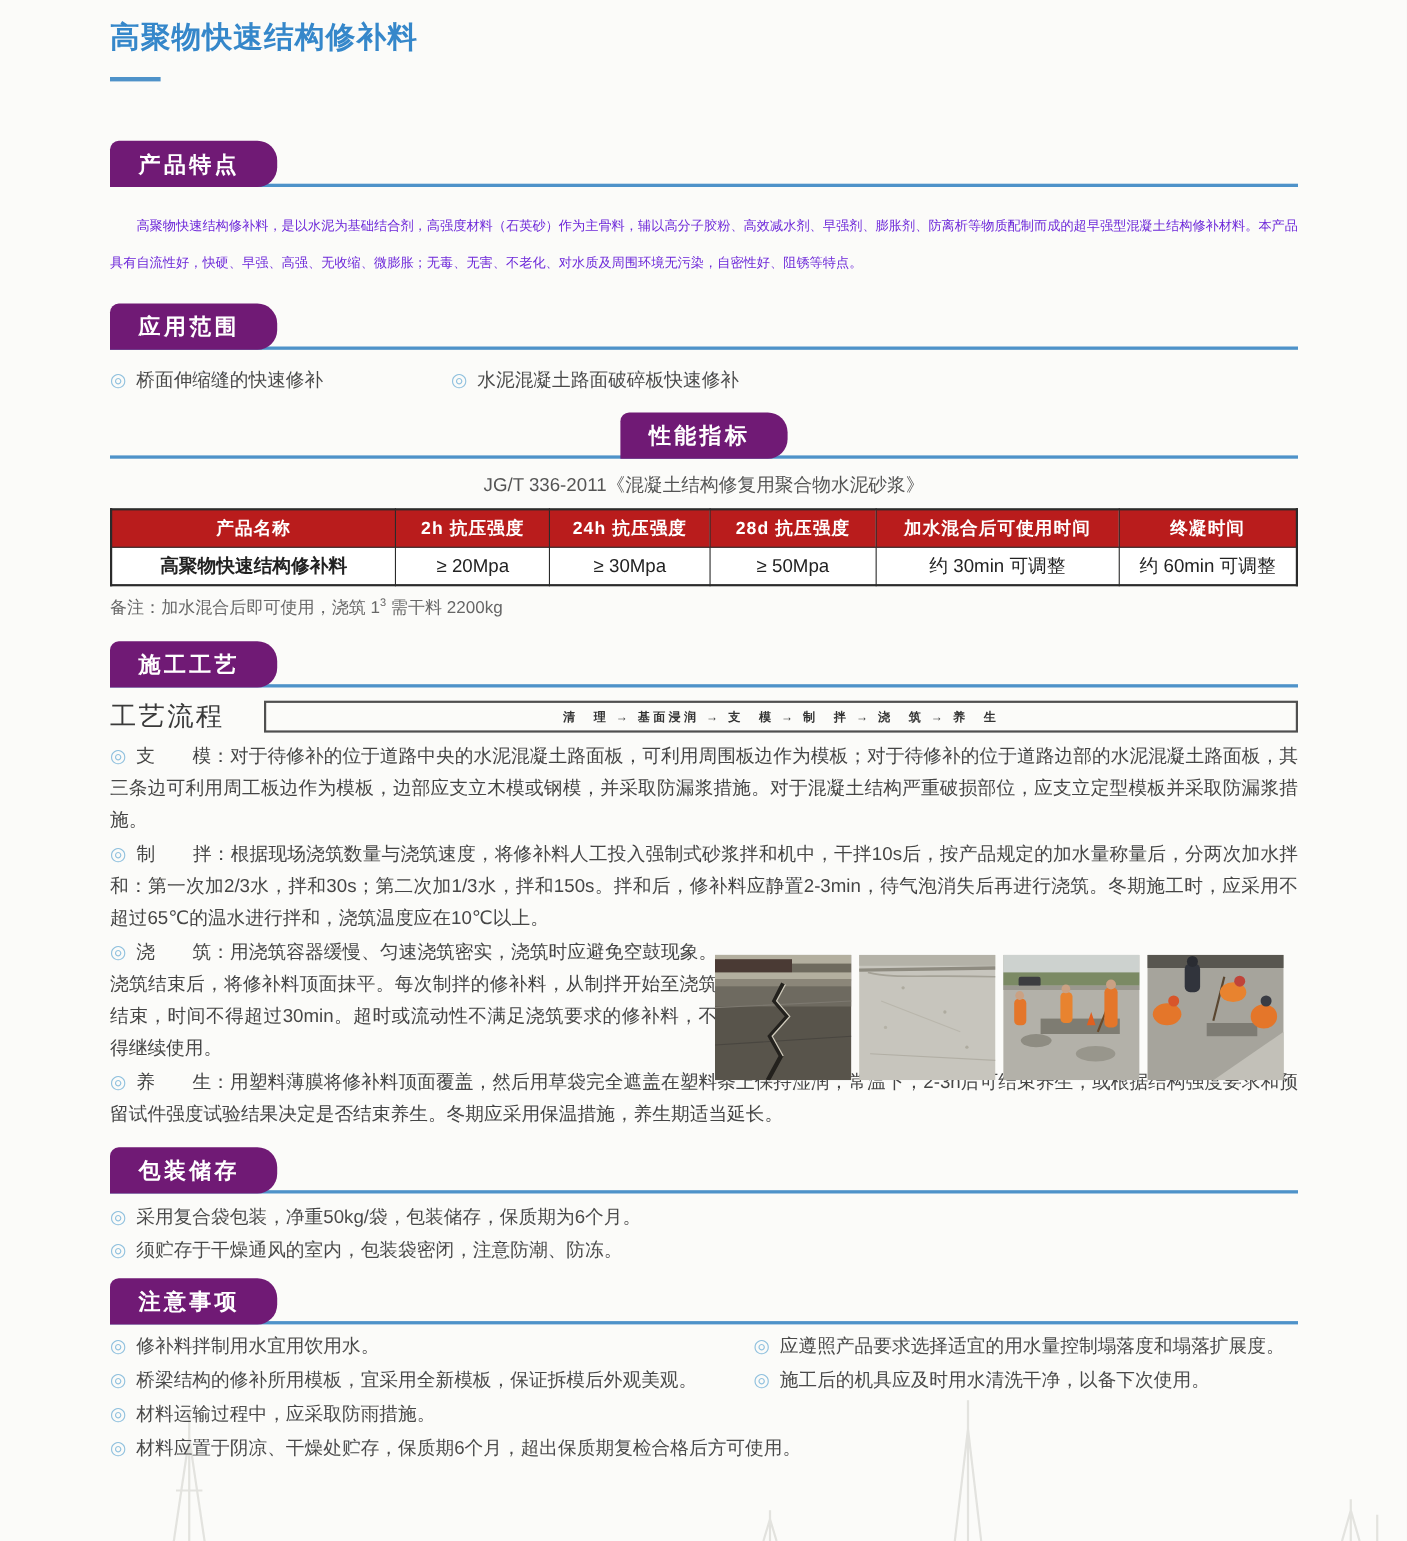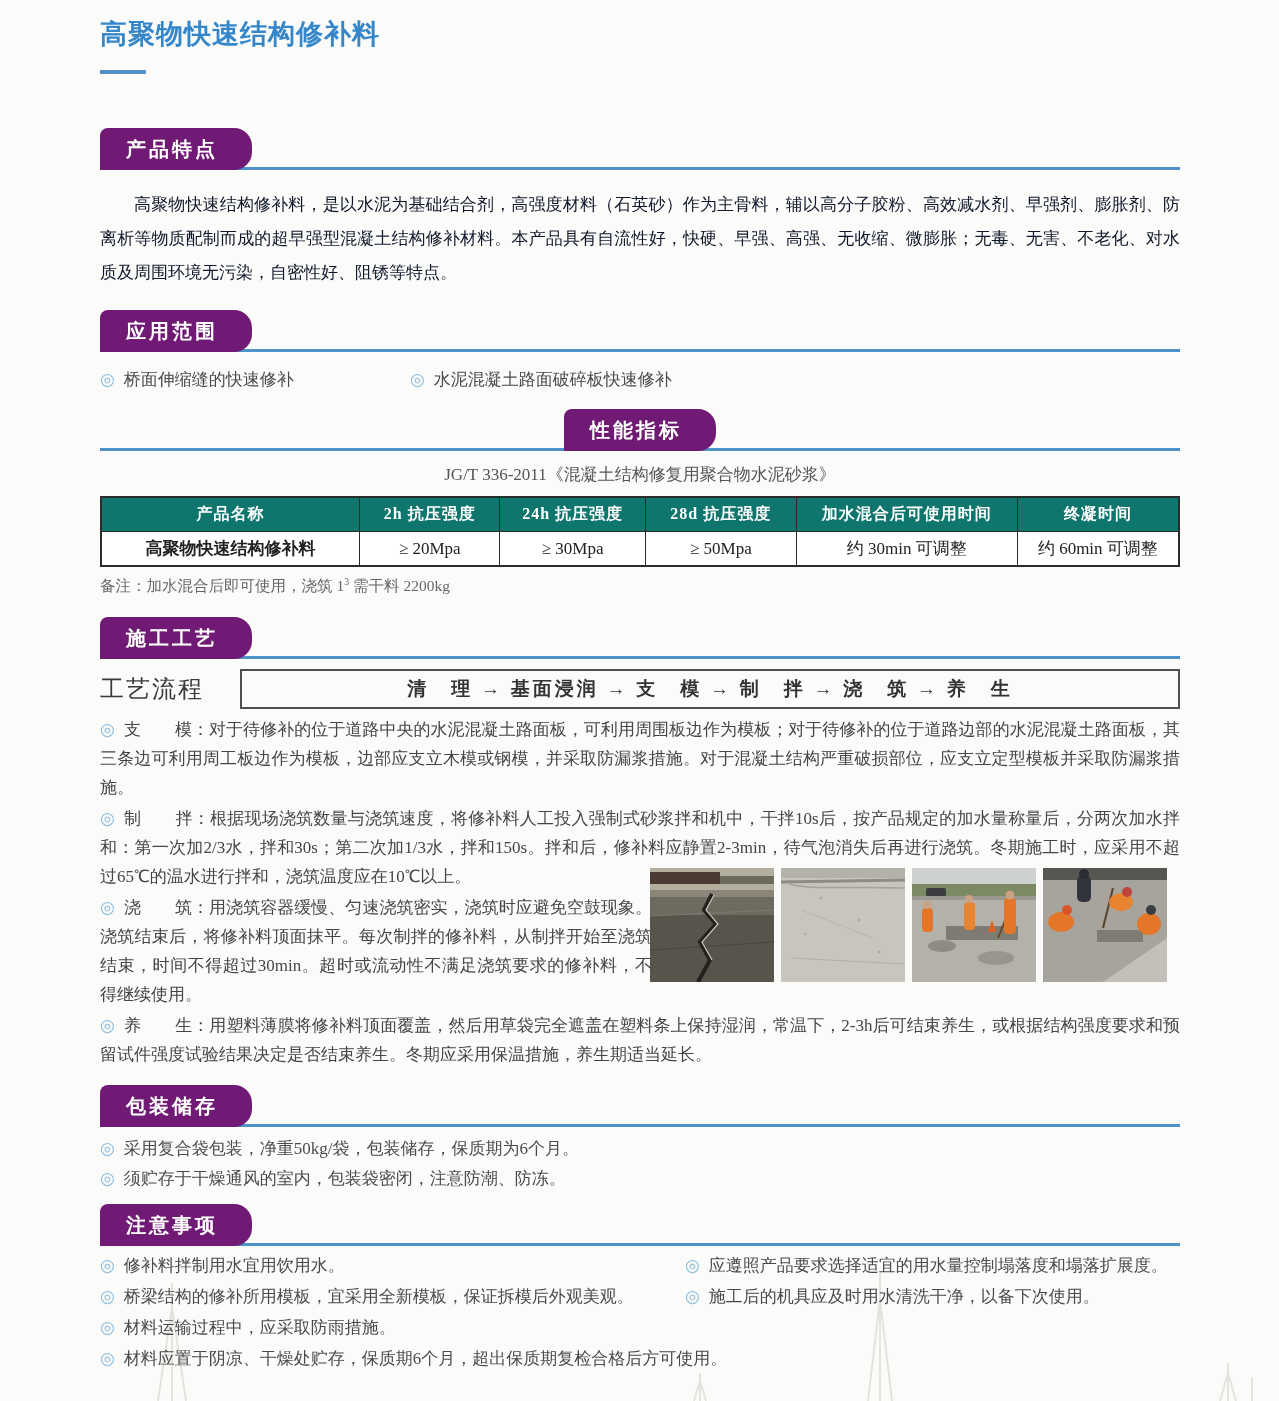--- a/index.html
+++ b/index.html
@@ -1,67 +1,67 @@
 <!DOCTYPE html>
 <html><head>
 <meta charset="utf-8">
 <style>
   * { margin:0; padding:0; box-sizing:border-box; }
   html,body { background:#e9e9e7; }
   body { font-family:"Liberation Sans","DejaVu Sans",sans-serif; }
   .page {
     position:relative; width:1279px; height:1401px; margin:0 auto;
-    background:#fbfbf9; overflow:hidden; color:#474747;font-family:Liberation Serif, serif;
+    background:#fbfbf9; overflow:hidden; color:#474747;
   }
   .content { position:relative; z-index:1; padding:0 99px 0 100px; }
 
   
   .doc-title { padding-top:16px; font-size:27px; font-weight:bold; color:#3587ca; letter-spacing:1px; }
   .title-dash { margin-top:18px; width:46px; height:4px; background:#4e92c9; }
 
   
   .sec-head { border-bottom:3px solid #4e92c9; }
   .sec-badge {
     display:inline-block; background:#701a75; color:#ffffff;
     font-size:20px; font-weight:bold; letter-spacing:3px;
     padding:8px 34px 7px 26px; border-radius:8px 18px 18px 0;
     margin-bottom:-3px;
   }
 
   
-  .para { margin-top:18px; font-size:17px; line-height:34px; color:#0f172a; text-indent:2em; text-align:justify; }
+  .para { margin-top:18px; font-size:12px; line-height:34px; color:#6d28d9; text-indent:2em; text-align:justify; }
 
   .bullet { color:#8fc0de; margin-right:9px; font-size:17px; }
 
   .app-row { margin-top:14px; display:flex; }
   .app-item { font-size:17px; line-height:27px; color:#4a4a4a; }
   .app-item.first { width:310px; }
 
   .standard-line { margin-top:12px; text-align:center; font-size:17px; color:#555; }
 
   table.perf { margin-top:10px; width:100%; border-collapse:collapse; }
   table.perf th {
-    background:#0f766e; color:#fff; font-weight:600; font-size:16px;
+    background:#b91c1c; color:#fff; font-weight:600; font-size:16px;
     border:1px solid #2b2b2b; padding:6px 4px; letter-spacing:1px;
   }
   table.perf td {
     background:#fff; color:#222; font-size:17px; text-align:center;
     border:1px solid #2b2b2b; padding:5px 4px;
   }
   table.perf td.pname { font-weight:bold; }
   table.perf { border:2px solid #2b2b2b; }
 
   .note-line { margin-top:9px; font-size:15.5px; color:#666; }
   .note-line sup { font-size:10px; }
 
   .flow-row { margin-top:10px; display:flex; align-items:center; }
   .flow-label { font-size:24px; color:#3a3a3a; letter-spacing:2px; white-space:nowrap; }
   .flow-box {
     flex:1; margin-left:36px; border:2px solid #4f4f4f; text-align:center;
-    font-size:19px; font-weight:600; color:#333; padding:5px 0; letter-spacing:3px;
+    font-size:11px; font-weight:600; color:#333; padding:5px 0; letter-spacing:3px;
   }
 
   .steps { margin-top:6px; }
   .step { margin:2px 0; font-size:17px; line-height:29px; color:#454545; text-align:justify; }
   .step.narrow { width:552px; }
 
   .pack-items { margin-top:8px; }
   .pack-item, .note-cell { font-size:17px; line-height:27px; color:#4a4a4a; }
   .pack-item { margin-bottom:3px; }
 

